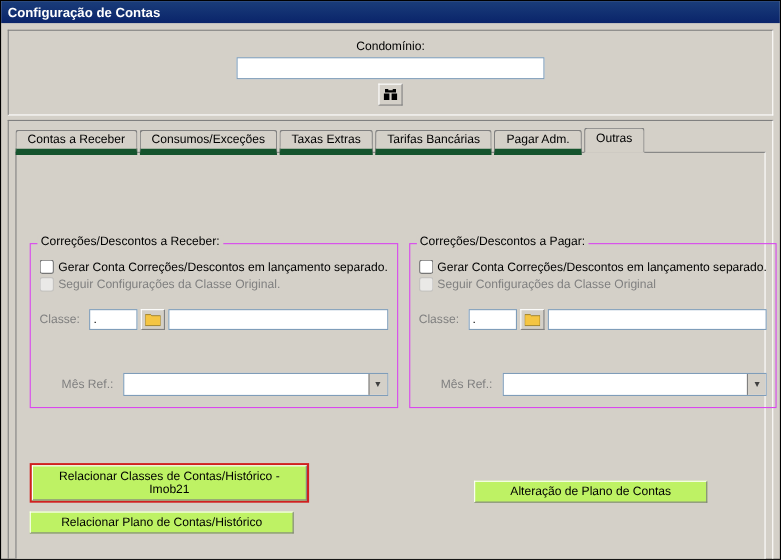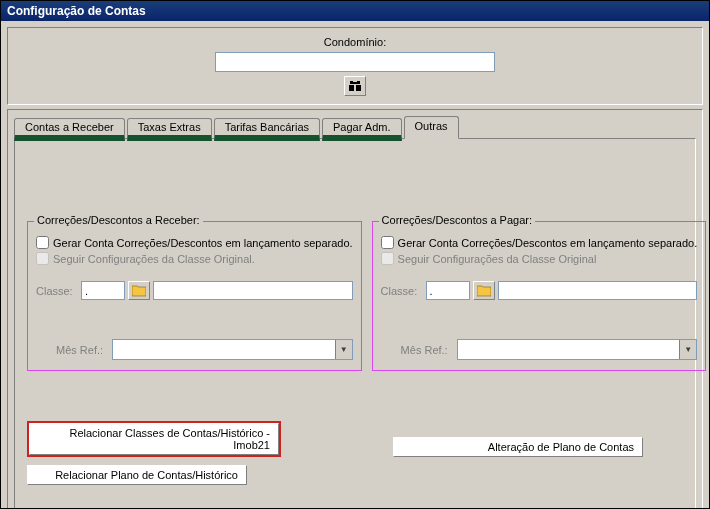--- a/index.html
+++ b/index.html
@@ -175,30 +175,30 @@
   }
   .highlight-btn {
     border: 2px solid #d02020;
     display:inline-block;
     padding: 0px;
     margin-top: 50px;
   }
   .win-btn {
     border: 1px solid #808080;
     border-top-color:#fff; border-left-color:#fff;
-    background:#ffffff;
+    background:#bef264;
     padding: 3px 8px;
     font-family: inherit; font-size: 11px;
     cursor: pointer;
-    text-align:right;
+    text-align:center;
   }
   .win-btn.disabled { color:#808080; cursor:default;margin-top:18px; }
   .btn-plano-wrap { margin-top: 8px; }
-  .btn-plano { width: 220px; }
-  .btn-alter { width: 250px; margin-left: auto; margin-right: 40px; display:block; margin-top:-20px;}
+  .btn-plano { width: 240px; }
+  .btn-alter { width: 212px; margin-left: auto; margin-right: 40px; display:block; margin-top:-20px;}
   .footer {
     border: 1px solid #808080;
     border-right-color:#fff; border-bottom-color:#fff;
     margin-top: 4px;
     padding: 6px;
     display:flex;
     gap: 18px;
   }
   .footer .win-btn { width: 90px; }
   .footer .spacer { flex:1; }
@@ -219,20 +219,21 @@
     <button class="icon-btn">
       <svg width="14" height="14" viewBox="0 0 14 14">
           <path d="M2 2h3v3H2zM9 2h3v3H9zM1 6h5v6H1zM8 6h5v6H8zM5 3h4v2H5z" fill="#000"></path>
         </svg>
     </button>
   </div>
 
   <div class="tabs-wrap">
     <div class="tab-row">
       <div class="tab"><span>Contas a Receber</span></div>
+      <div class="tab"><span>Consumos/Exceções</span></div>
       <div class="tab"><span>Taxas Extras</span></div>
       <div class="tab"><span>Tarifas Bancárias</span></div>
       <div class="tab"><span>Pagar Adm.</span></div>
       <div class="tab active"><span>Outras</span></div>
     </div>
 
     <div class="tab-body">
 
       <div class="groups">
 

